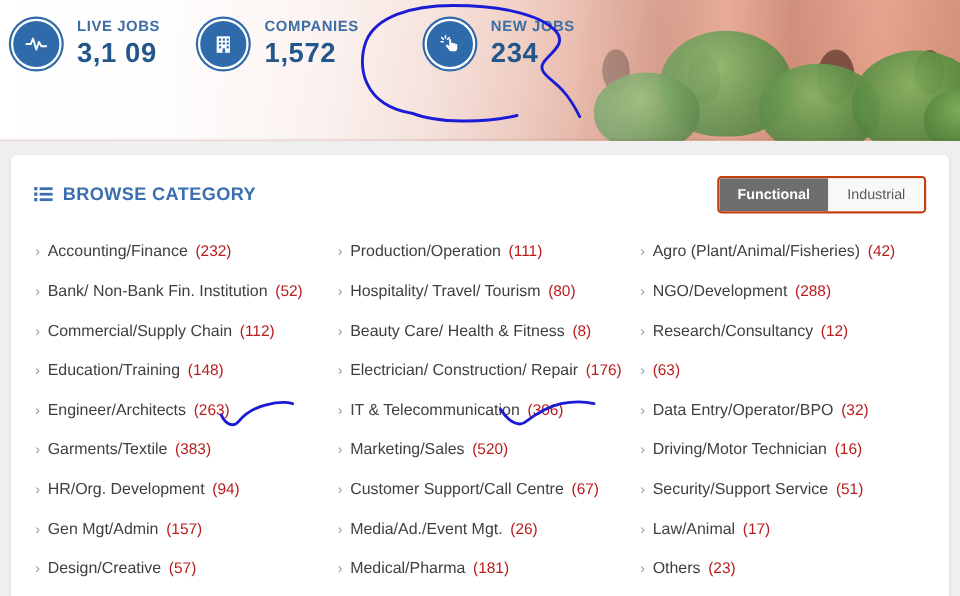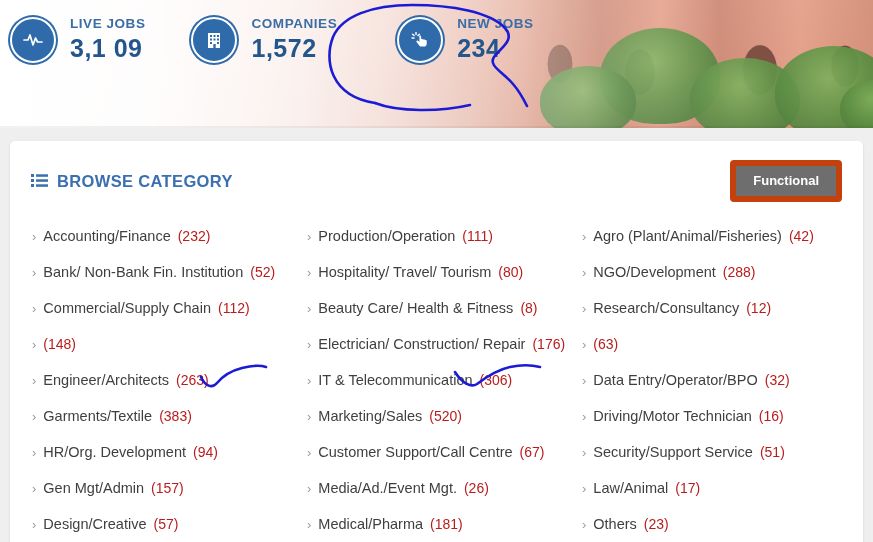--- a/index.html
+++ b/index.html
@@ -77,21 +77,21 @@
   .stats {
     position: absolute;
     left: 0; top: 0;
     display: flex;
     align-items: flex-start;
     padding: 17px 0 0 10px;
     z-index: 3;
   }
   .stat { display: flex; align-items: flex-start; }
   .stat.s1 { margin-left: 0; }
-  .stat.s2 { margin-left: 46px; }
+  .stat.s2 { margin-left: 35px; }
   .stat.s3 { margin-left: 60px; }
 
   .stat-icon {
     width: 46px; height: 46px;
     border-radius: 50%;
     background: #2f6bab;
     border: 2px solid #ffffff;
     box-shadow: 0 0 0 2px #2f6bab;
     display: flex;
     align-items: center;
@@ -161,21 +161,21 @@
     font-size: 16.5px;
     font-weight: 700;
     letter-spacing: .35px;
     color: #3a6fb0;
   }
 
   .toggle {
     display: flex;
     border-radius: 4px;
     overflow: hidden;
-    border: 6px solid #c2410c;
+    border: 2px solid #c2410c;
   }
   .toggle-btn {
     font-family: "Liberation Sans", sans-serif;
     font-size: 13px;
     padding: 8px 17px 9px 17px;
     line-height: 1;
     cursor: pointer;
     border: none;
     background: #f8f8f8;
     color: #5a5a5a;
@@ -312,20 +312,21 @@
             <rect x="0" y="10" width="3" height="3"></rect>
             <rect x="5" y="10.3" width="12" height="2.5"></rect>
           </g>
         </svg>
       </span>
       <span class="browse-label">BROWSE CATEGORY</span>
     </div>
 
     <div class="toggle">
       <button class="toggle-btn active">Functional</button>
+      <button class="toggle-btn">Industrial</button>
     </div>
 
   </div>
 
   <div class="columns">
 
     <div class="col">
       <div class="cat-item">
           <span class="chev">›</span>
           <span class="cat-name">Accounting/Finance</span>
@@ -336,20 +337,21 @@
           <span class="cat-name">Bank/ Non-Bank Fin. Institution</span>
           <span class="cat-count">(52)</span>
         </div>
       <div class="cat-item">
           <span class="chev">›</span>
           <span class="cat-name">Commercial/Supply Chain</span>
           <span class="cat-count">(112)</span>
         </div>
       <div class="cat-item">
           <span class="chev">›</span>
+          <span class="cat-name">Education/Training</span>
           <span class="cat-count">(148)</span>
         </div>
       <div class="cat-item">
           <span class="chev">›</span>
           <span class="cat-name">Engineer/Architects</span>
           <span class="cat-count">(263)</span>
         </div>
       <div class="cat-item">
           <span class="chev">›</span>
           <span class="cat-name">Garments/Textile</span>

